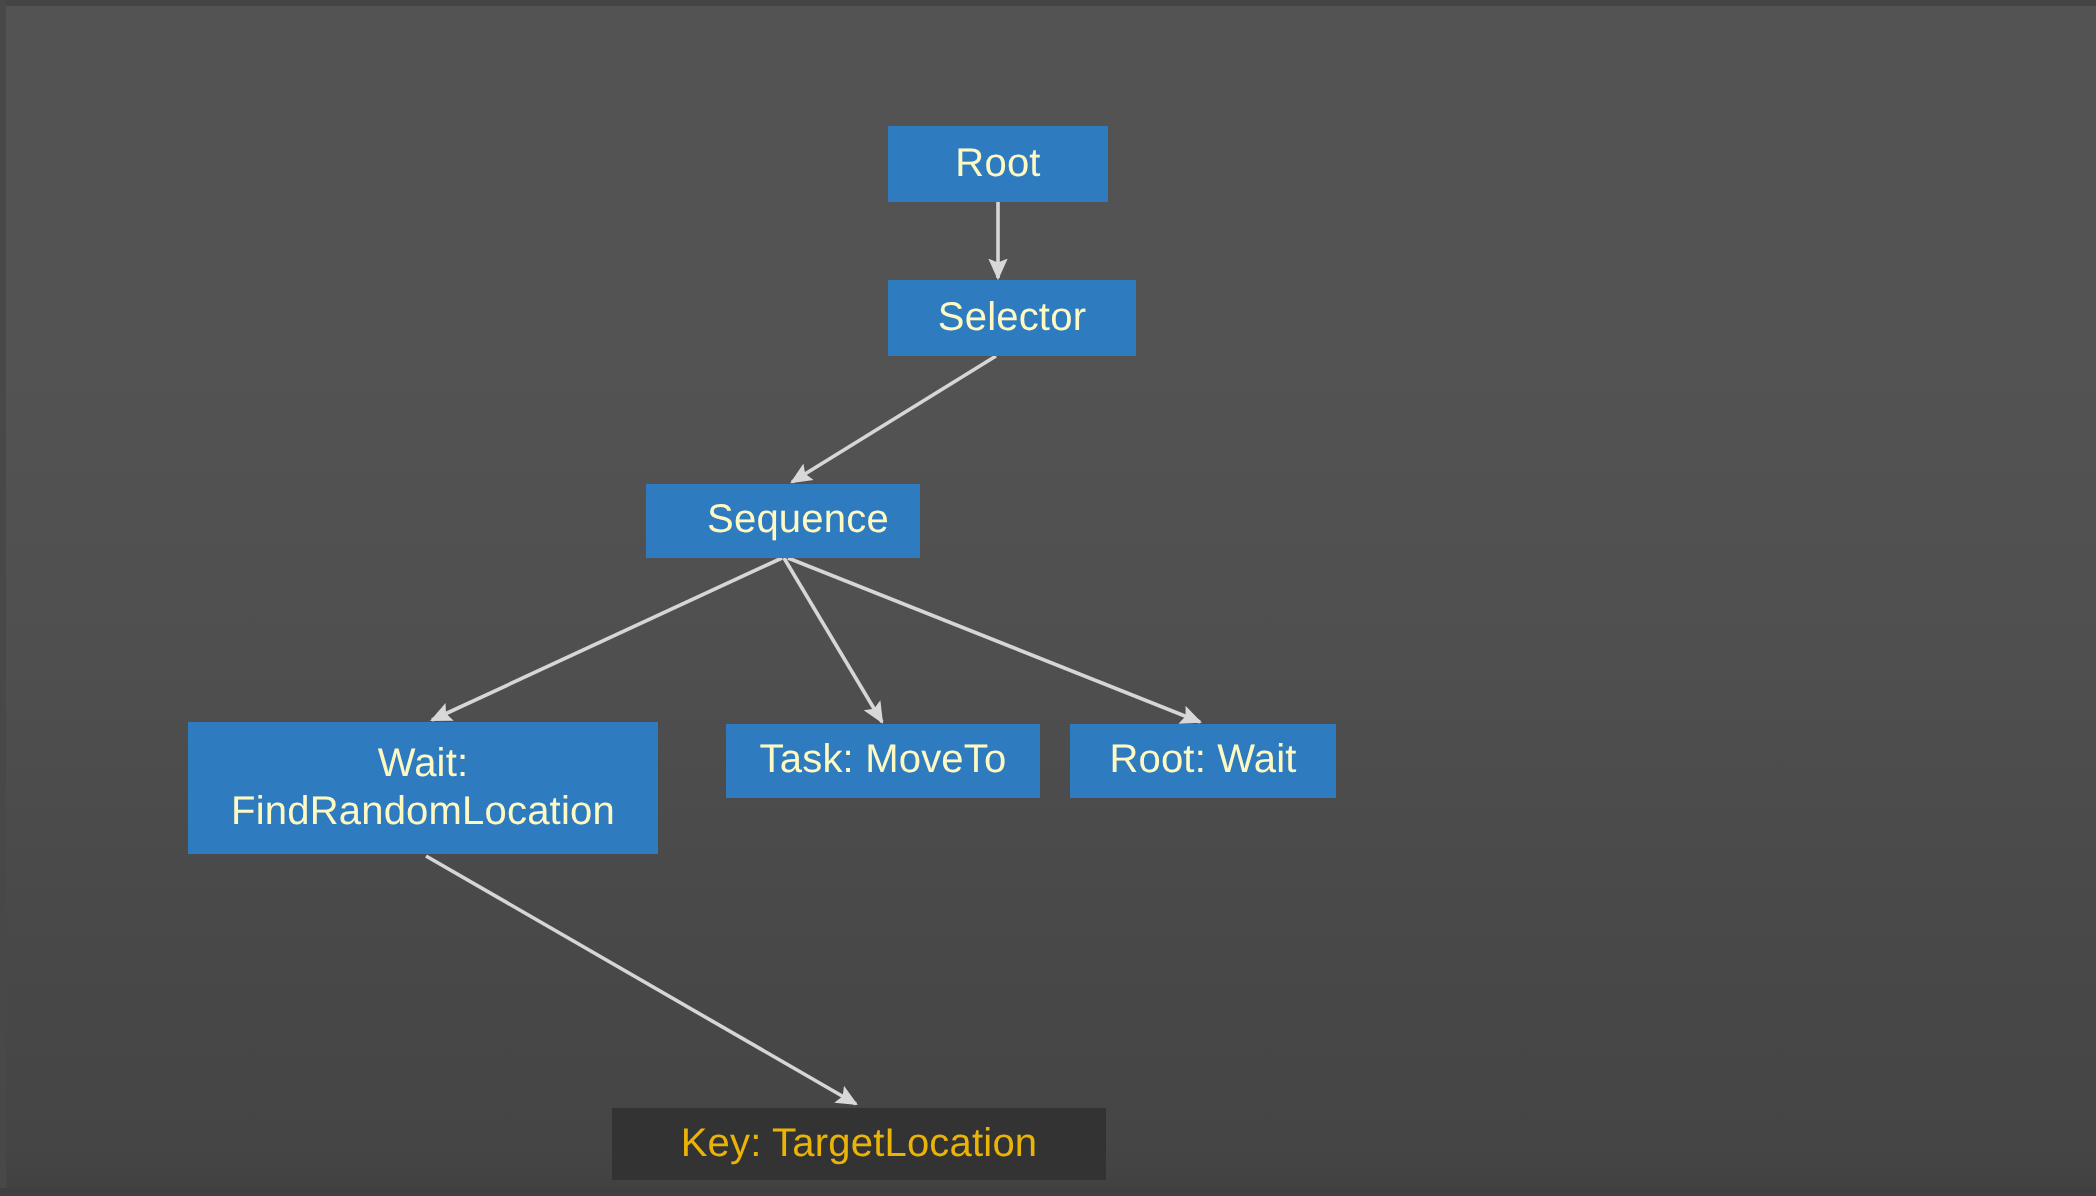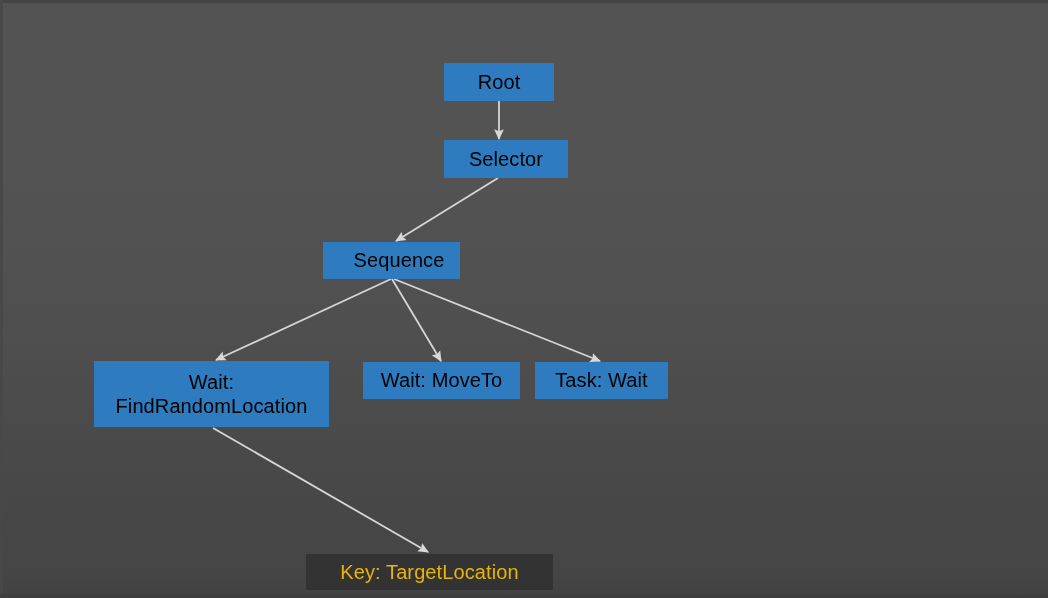--- a/index.html
+++ b/index.html
@@ -40,21 +40,21 @@
     height: 598px;
   }
 
   .node {
     position: absolute;
     box-sizing: border-box;
     display: flex;
     align-items: center;
     justify-content: center;
     text-align: center;
-    color: #000000;
+    color: #fef9c3;
     font-size: 20px;
     line-height: 1.22;
     letter-spacing: 0.1px;
     padding: 2px 14px;
     white-space: pre-line;
     user-select: none;
   }
   .node.kind-blue  { background: #2e7cbf; }
   .node.kind-dark  { background: #333333; color: #eab308; }
 </style>
@@ -82,18 +82,18 @@
         <line x1="213" y1="428" x2="428" y2="552" stroke="#d6d6d6" stroke-width="1.8" marker-end="url(#arrowhead)"></line>
       </g>
   </svg>
 
   <div id="nodes-layer">
       <div class="node kind-blue" style="left: 444px; top: 63px; width: 110px; height: 38px; background: rgb(46, 124, 191);">Root</div>
       <div class="node kind-blue" style="left: 444px; top: 140px; width: 124px; height: 38px; background: rgb(46, 124, 191);">Selector</div>
       <div class="node kind-blue" style="left: 323px; top: 242px; width: 137px; height: 37px; background: rgb(46, 124, 191); padding-left: 29px;">Sequence</div>
       <div class="node kind-blue" style="left: 94px; top: 361px; width: 235px; height: 66px; background: rgb(46, 124, 191);">Wait:
 FindRandomLocation</div>
-      <div class="node kind-blue" style="left: 363px; top: 362px; width: 157px; height: 37px; background: rgb(46, 124, 191);">Wait: MoveTo</div>
-      <div class="node kind-blue" style="left: 535px; top: 362px; width: 133px; height: 37px; background: rgb(46, 124, 191);">Task: Wait</div>
+      <div class="node kind-blue" style="left: 363px; top: 362px; width: 157px; height: 37px; background: rgb(46, 124, 191);">Task: MoveTo</div>
+      <div class="node kind-blue" style="left: 535px; top: 362px; width: 133px; height: 37px; background: rgb(46, 124, 191);">Root: Wait</div>
       <div class="node kind-dark" style="left: 306px; top: 554px; width: 247px; height: 36px; background: rgb(51, 51, 51);">Key: TargetLocation</div>
     </div>
 
 </div>
 
 </body></html>

